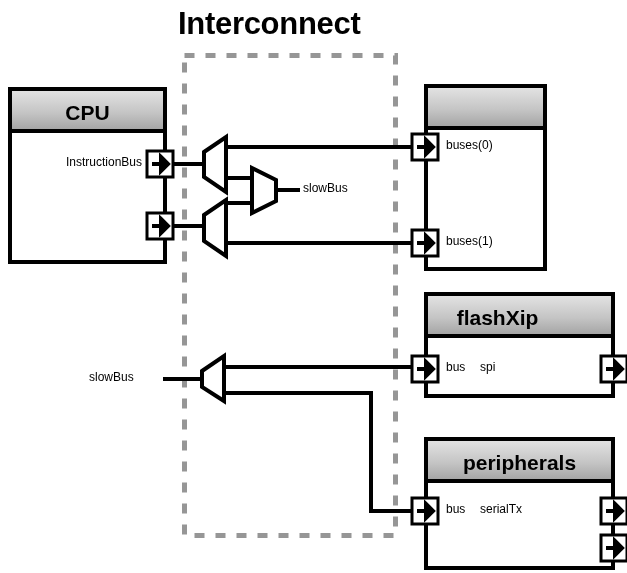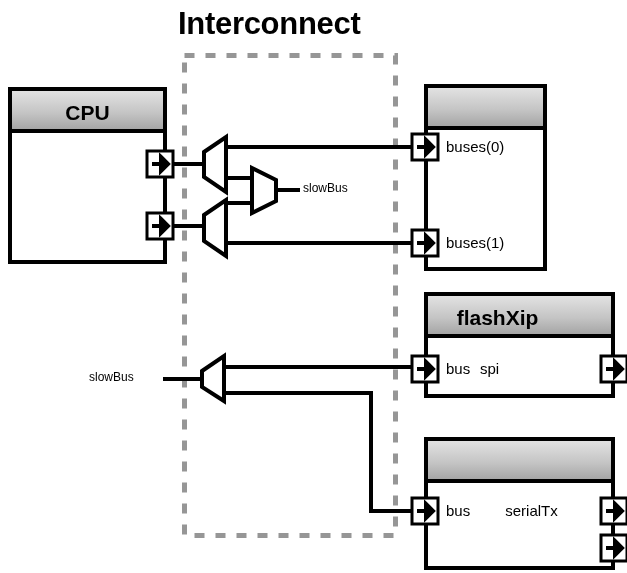--- a/index.html
+++ b/index.html
@@ -35,21 +35,21 @@
     letter-spacing: -0.3px;
     left: 178px;
     top: 8px;
   }
   .comp-title {
     font-size: 21px;
     font-weight: bold;
     text-align: center;
   }
   .port-label {
-    font-size: 15px;
+    font-size: 12px;
   }
   .wire-label {
     font-size: 12px;
   }
 </style>
 </head>
 <body>
 
 <div id="stage">
 
@@ -167,27 +167,29 @@
       <g>
         <rect x="601" y="535" width="26" height="26" fill="#ffffff" stroke="#000000" stroke-width="3"></rect>
         <path d="M 606 548 L 617 548 M 615 541 L 622 548 L 615 555 Z" fill="#000000" stroke="#000000" stroke-width="4" stroke-linejoin="miter"></path>
       </g>
     </g>
   </svg>
 
   <div class="lbl" id="diagram-title">Interconnect</div>
 
   <div class="lbl comp-title" style="left:10px; top:102px; width:155px;">CPU</div>
+  <div class="lbl port-label" style="left:14px; top:156px; width:128px; text-align:right;">InstructionBus</div>
 
   <div class="lbl port-label" style="left:446px; top:139px;">buses(0)</div>
   <div class="lbl port-label" style="left:446px; top:235px;">buses(1)</div>
 
   <div class="lbl comp-title" style="left:404px; top:307px; width:187px;">flashXip</div>
   <div class="lbl port-label" style="left:446px; top:361px;">bus</div>
   <div class="lbl port-label" style="left:480px; top:361px; width:113px; text-align:left;">spi</div>
 
+  <div class="lbl comp-title" style="left:426px; top:452px; width:187px;">peripherals</div>
   <div class="lbl port-label" style="left:446px; top:503px;">bus</div>
-  <div class="lbl port-label" style="left:470px; top:503px; width:123px; text-align:center;">serialTx</div>
+  <div class="lbl port-label" style="left:480px; top:503px; width:123px; text-align:left;">serialTx</div>
 
   <div class="lbl wire-label" style="left:303px; top:182px;">slowBus</div>
   <div class="lbl wire-label" style="left:89px; top:371px;">slowBus</div>
 
 </div>
 
 </body></html>

